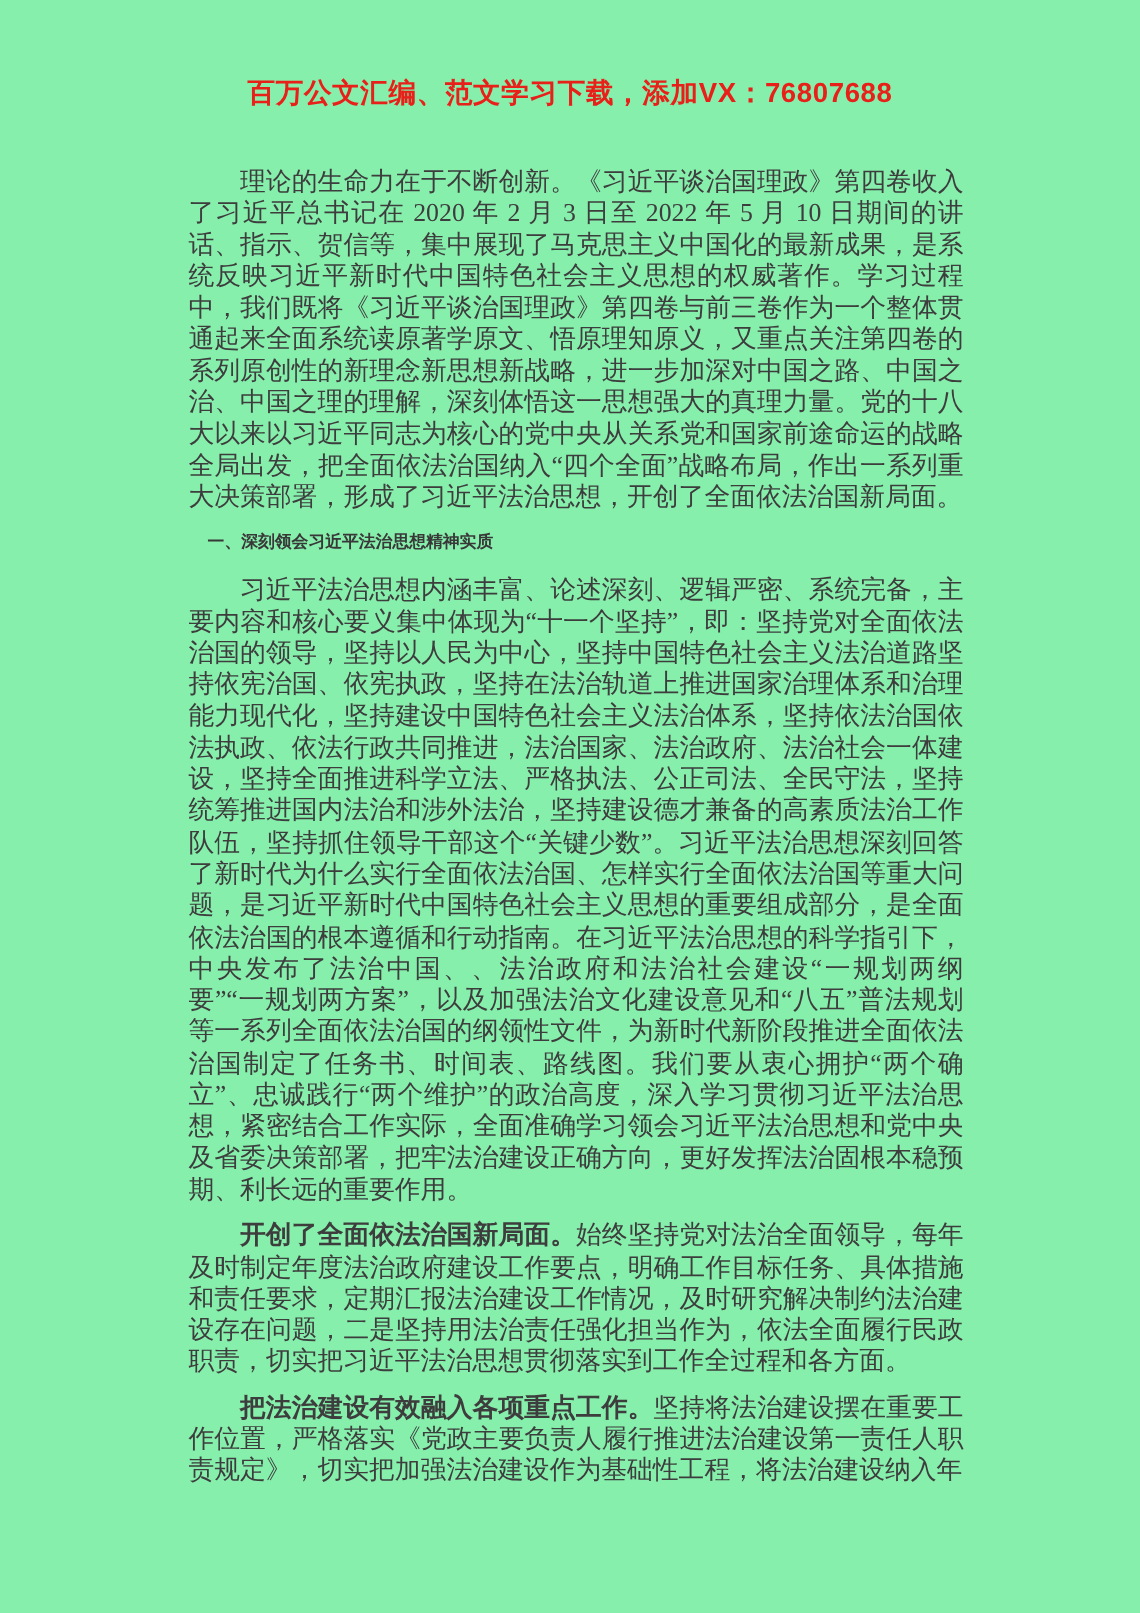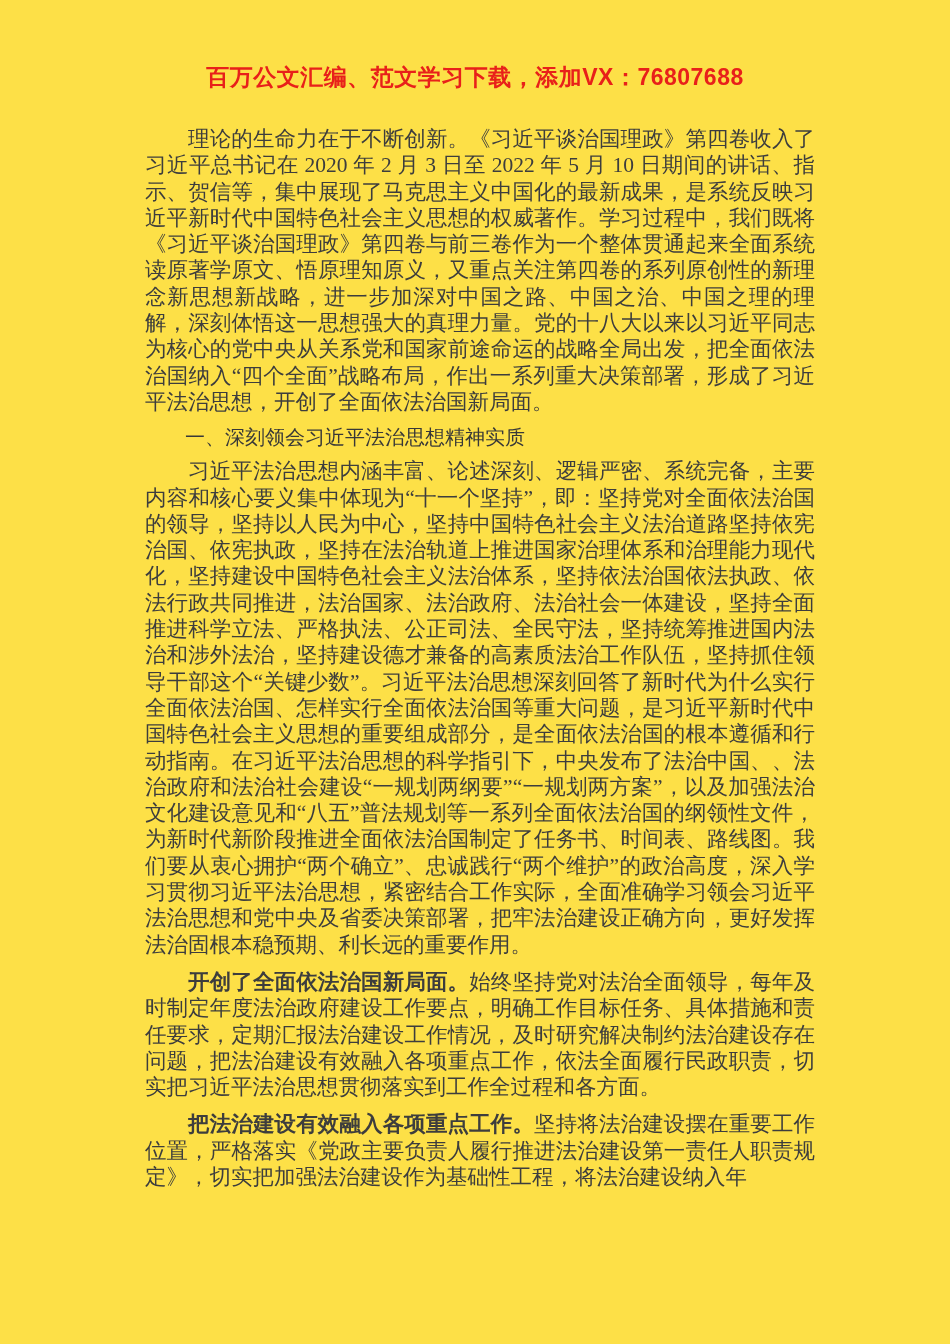--- a/index.html
+++ b/index.html
@@ -4,54 +4,54 @@
 <style>
   html, body {
     margin: 0;
     padding: 0;
     background: #ffffff;
   }
   .page {
     position: relative;
     width: 950px;
     height: 1344px;
-    background: #fde047;
+    background: #86efac;
     overflow: hidden;
     box-sizing: border-box;
     font-family: "Liberation Serif", "DejaVu Serif", serif;
   }
   .notice {
     padding-top: 62px;
     text-align: center;
     font-family: "Liberation Sans", "DejaVu Sans", sans-serif;
     font-weight: bold;
     font-size: 23px;
     line-height: 30px;
     color: #e8201a;
     letter-spacing: 0.5px;
   }
   .content {
     box-sizing: border-box;
     padding: 34px 135px 0 145px;
     color: #3d3d3d;
   }
   .para {
-    margin: 0;
+    margin: 12px;
     font-size: 21.5px;
     line-height: 26.3px;
     text-align: justify;
     text-indent: 2em;
     color: #3d3d3d;
     word-break: break-all;
   }
   .heading {
     margin: 9px 0 7px 0;
-    font-size: 20px;
+    font-size: 14px;
     line-height: 27px;
-    font-weight: normal;
+    font-weight: bold;
     text-indent: 2em;
     color: #383838;
   }
   .sub-para {
     margin-top: 11px;
   }
   .lead {
     font-weight: bold;
   }
 </style>
@@ -62,17 +62,17 @@
   <div class="notice">百万公文汇编、范文学习下载，添加VX：76807688</div>
 
   <div class="content">
     <p class="para">理论的生命力在于不断创新。《习近平谈治国理政》第四卷收入了习近平总书记在 2020 年 2 月 3 日至 2022 年 5 月 10 日期间的讲话、指示、贺信等，集中展现了马克思主义中国化的最新成果，是系统反映习近平新时代中国特色社会主义思想的权威著作。学习过程中，我们既将《习近平谈治国理政》第四卷与前三卷作为一个整体贯通起来全面系统读原著学原文、悟原理知原义，又重点关注第四卷的系列原创性的新理念新思想新战略，进一步加深对中国之路、中国之治、中国之理的理解，深刻体悟这一思想强大的真理力量。党的十八大以来以习近平同志为核心的党中央从关系党和国家前途命运的战略全局出发，把全面依法治国纳入“四个全面”战略布局，作出一系列重大决策部署，形成了习近平法治思想，开创了全面依法治国新局面。</p>
 
     <h3 class="heading">一、深刻领会习近平法治思想精神实质</h3>
 
     <p class="para">习近平法治思想内涵丰富、论述深刻、逻辑严密、系统完备，主要内容和核心要义集中体现为“十一个坚持”，即：坚持党对全面依法治国的领导，坚持以人民为中心，坚持中国特色社会主义法治道路坚持依宪治国、依宪执政，坚持在法治轨道上推进国家治理体系和治理能力现代化，坚持建设中国特色社会主义法治体系，坚持依法治国依法执政、依法行政共同推进，法治国家、法治政府、法治社会一体建设，坚持全面推进科学立法、严格执法、公正司法、全民守法，坚持统筹推进国内法治和涉外法治，坚持建设德才兼备的高素质法治工作队伍，坚持抓住领导干部这个“关键少数”。习近平法治思想深刻回答了新时代为什么实行全面依法治国、怎样实行全面依法治国等重大问题，是习近平新时代中国特色社会主义思想的重要组成部分，是全面依法治国的根本遵循和行动指南。在习近平法治思想的科学指引下，中央发布了法治中国、、法治政府和法治社会建设“一规划两纲要”“一规划两方案”，以及加强法治文化建设意见和“八五”普法规划等一系列全面依法治国的纲领性文件，为新时代新阶段推进全面依法治国制定了任务书、时间表、路线图。我们要从衷心拥护“两个确立”、忠诚践行“两个维护”的政治高度，深入学习贯彻习近平法治思想，紧密结合工作实际，全面准确学习领会习近平法治思想和党中央及省委决策部署，把牢法治建设正确方向，更好发挥法治固根本稳预期、利长远的重要作用。</p>
 
 
-    <p class="para sub-para"><span class="lead">开创了全面依法治国新局面。</span><span>始终坚持党对法治全面领导，每年及时制定年度法治政府建设工作要点，明确工作目标任务、具体措施和责任要求，定期汇报法治建设工作情况，及时研究解决制约法治建设存在问题，把法治建设有效融入各项重点工作，依法全面履行民政职责，切实把习近平法治思想贯彻落实到工作全过程和各方面。</span></p>
+    <p class="para sub-para"><span class="lead">开创了全面依法治国新局面。</span><span>始终坚持党对法治全面领导，每年及时制定年度法治政府建设工作要点，明确工作目标任务、具体措施和责任要求，定期汇报法治建设工作情况，及时研究解决制约法治建设存在问题，二是坚持用法治责任强化担当作为，依法全面履行民政职责，切实把习近平法治思想贯彻落实到工作全过程和各方面。</span></p>
 
     <p class="para sub-para"><span class="lead">把法治建设有效融入各项重点工作。</span><span>坚持将法治建设摆在重要工作位置，严格落实《党政主要负责人履行推进法治建设第一责任人职责规定》，切实把加强法治建设作为基础性工程，将法治建设纳入年</span></p>
   </div>
 </div>
 
 </body></html>

